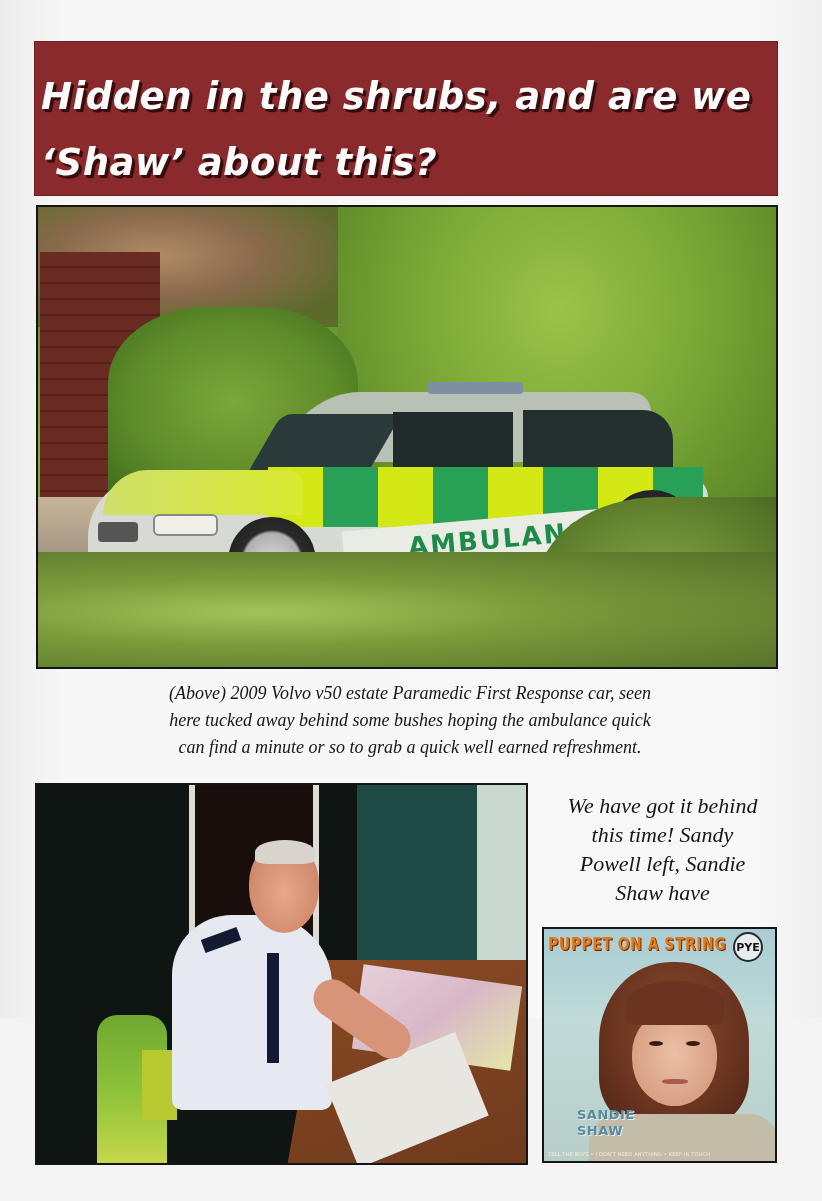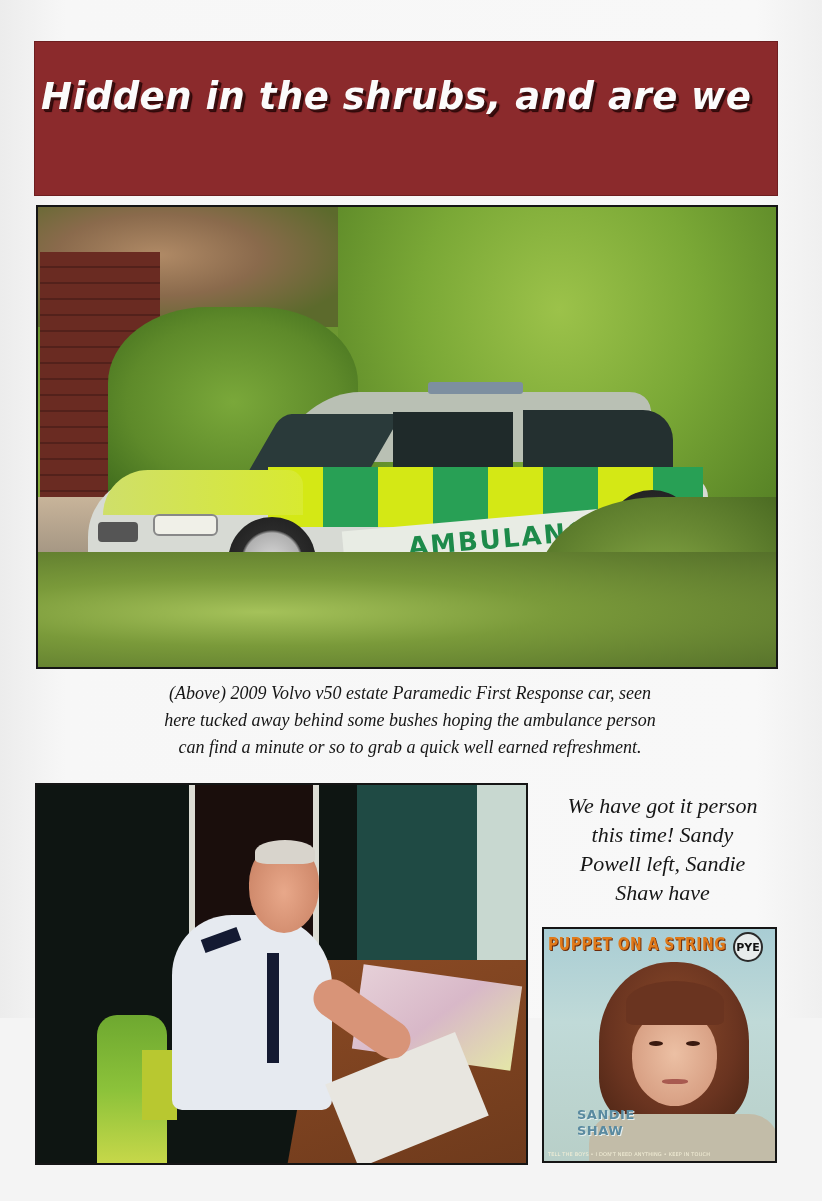--- a/index.html
+++ b/index.html
@@ -121,20 +121,21 @@
   .rec-tracks { position: absolute; left: 4px; top: 222px; width: 228px; font-family: "DejaVu Sans", sans-serif;
     font-size: 5px; color: #f4f0d8; white-space: nowrap; letter-spacing: 0.2px; text-transform: uppercase; }
 </style>
 </head>
 <body>
 
 <div class="page">
 
   <div class="banner">
     <div class="banner-line l1">Hidden in the shrubs, and are we</div>
+    <div class="banner-line l2">‘Shaw’ about this?</div>
   </div>
 
   <div class="photo amb-photo">
     <div class="amb-trees-left"></div>
     <div class="amb-trees-right"></div>
     <div class="amb-fence"></div>
     <div class="amb-hedge"></div>
     <div class="amb-road"></div>
     <div class="amb-car-body">
       <div class="car-roof"></div>
@@ -152,21 +153,21 @@
       <div class="car-grill"></div>
       <div class="car-wheel front"></div>
       <div class="car-wheel rear"></div>
     </div>
     <div class="amb-foreground-right"></div>
     <div class="amb-foreground"></div>
   </div>
 
   <div class="caption">
     <span>(Above) 2009 Volvo v50 estate Paramedic First Response car, seen</span>
-    <span>here tucked away behind some bushes hoping the ambulance person</span>
+    <span>here tucked away behind some bushes hoping the ambulance quick</span>
     <span>can find a minute or so to grab a quick well earned refreshment.</span>
   </div>
 
   <div class="photo officer-photo">
     <div class="off-wall-right"></div>
     <div class="off-window-frame"></div>
     <div class="off-door"></div>
     <div class="off-desk"></div>
     <div class="off-papers"></div>
     <div class="off-chair"></div>
@@ -174,21 +175,21 @@
     <div class="off-person-body"></div>
     <div class="off-epaulette"></div>
     <div class="off-tie"></div>
     <div class="off-head"></div>
     <div class="off-hair"></div>
     <div class="off-book"></div>
     <div class="off-arm"></div>
   </div>
 
   <div class="side-caption">
-    <span>We have got it person</span>
+    <span>We have got it behind</span>
     <span>this time! Sandy</span>
     <span>Powell left, Sandie</span>
     <span>Shaw have</span>
   </div>
 
   <div class="photo record-photo">
     <div class="rec-hair"></div>
     <div class="rec-face"></div>
     <div class="rec-fringe"></div>
     <div class="rec-eye l"></div>

